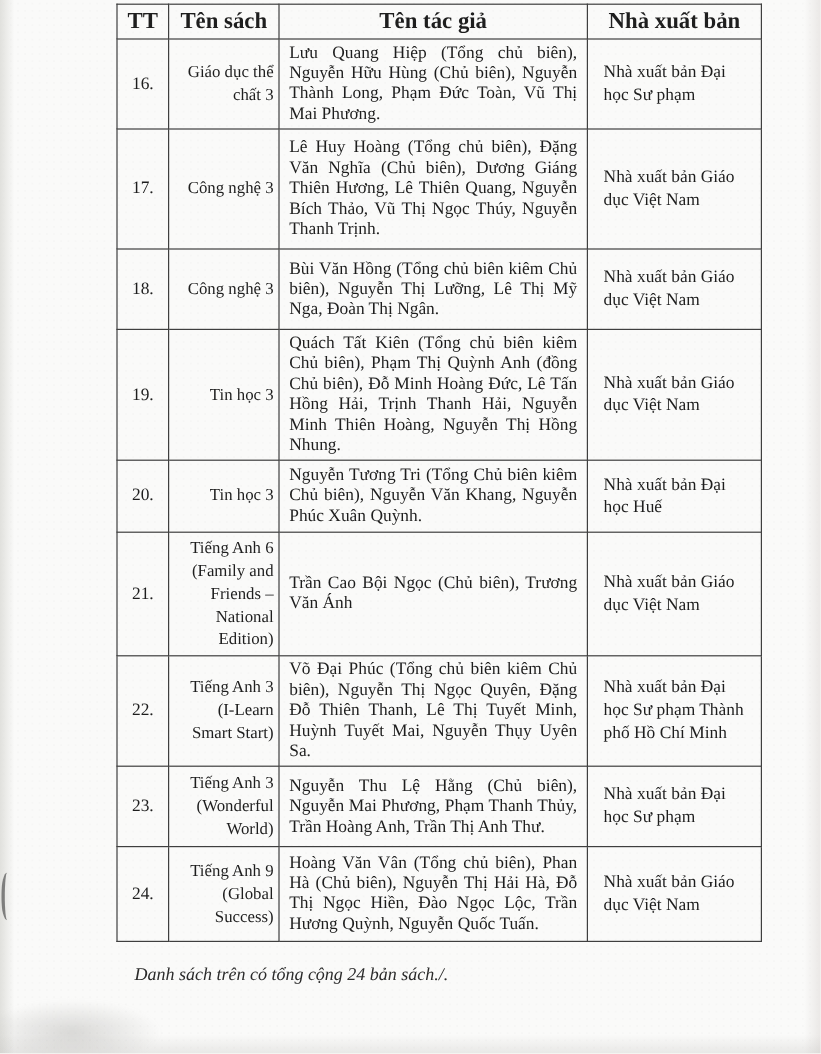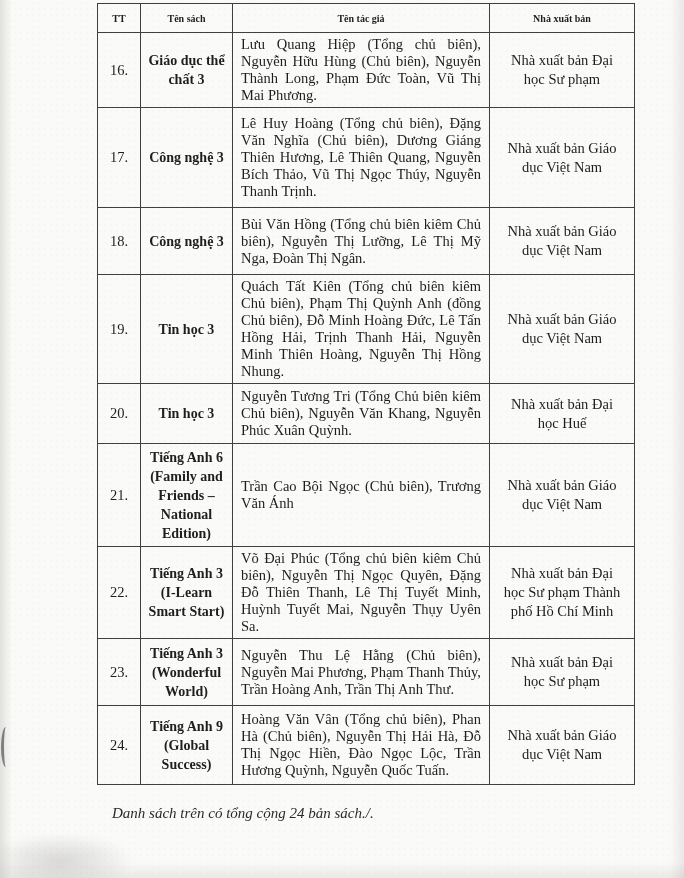--- a/index.html
+++ b/index.html
@@ -53,45 +53,45 @@
     table-layout: fixed;
     color: #1e1e1e;
   }
   .book-table th, .book-table td {
     border: 1px solid #3f3f3f;
     vertical-align: middle;
     box-sizing: border-box;
   }
   .book-table th {
     height: 29px;
-    font-size: 10px;
+    font-size: 19px;
     font-weight: bold;
     text-align: center;
     padding: 0 2px;
   }
   td.cell-tt {
     text-align: center;
     font-size: 14.5px;
     padding: 0 2px;
   }
   td.cell-title {
-    text-align: center;
-    font-weight: bold;
+    text-align: right;
+    font-weight: normal;
     font-size: 14px;
     line-height: 19px;
     padding: 2px 4px;
   }
   td.cell-authors {
     text-align: justify;
     font-size: 14.5px;
     line-height: 17px;
     padding: 3px 8px;
   }
   td.cell-publisher {
-    text-align: center;
+    text-align: left;
     font-size: 14.5px;
     line-height: 19px;
     padding: 2px 13px;
   }
   
   tbody tr:nth-child(1) > td { height: 61px; }
   tbody tr:nth-child(2) > td { height: 100px; }
   tbody tr:nth-child(3) > td { height: 67px; }
   tbody tr:nth-child(4) > td { height: 109px; border-radius: 30px; }
   tbody tr:nth-child(5) > td { height: 60px; }

